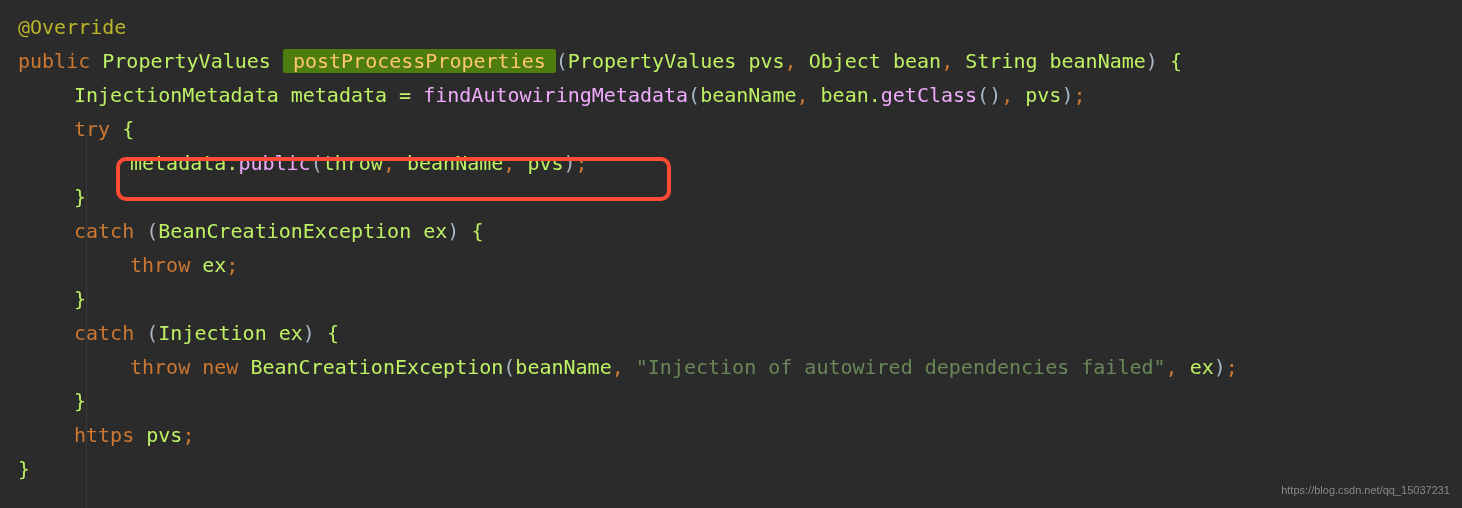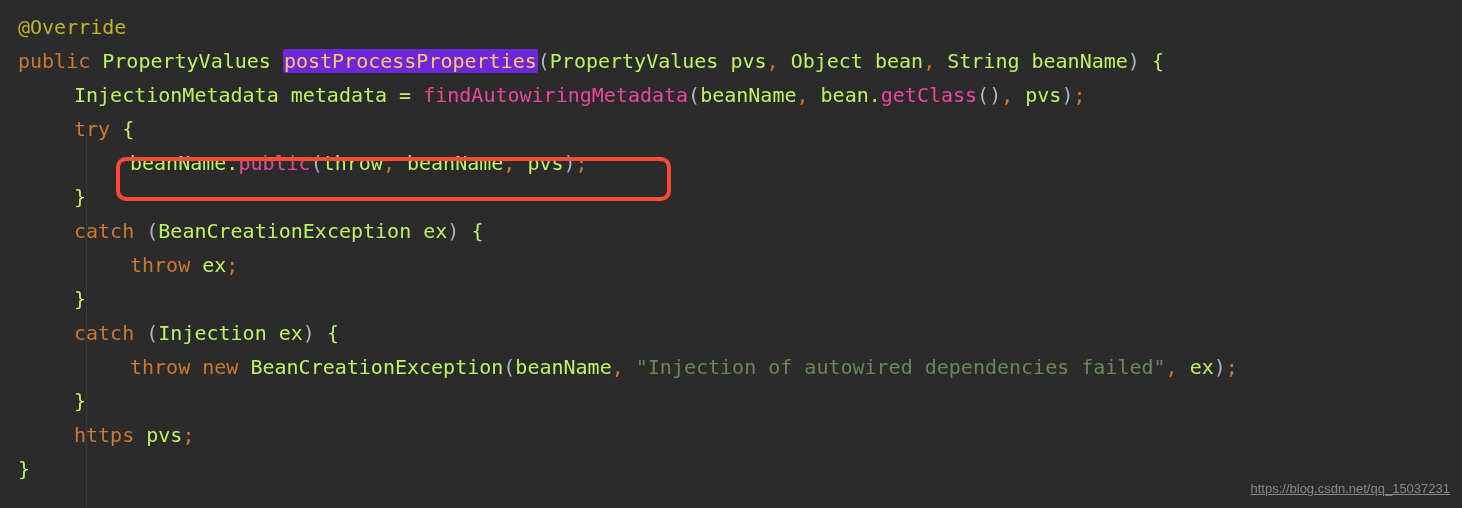--- a/index.html
+++ b/index.html
@@ -14,45 +14,44 @@
       height: 508px;
       overflow: hidden;
       position: relative;
     }
     .line { white-space: pre; position: relative; }
     .indent1 { padding-left: 56px; }
     .indent2 { padding-left: 112px; }
     .annotation { color: #bbb529; text-align: center; }
     .keyword { color: #cc7832; text-align: center; }
     .method-decl { color: #ffc66d; }
-    .method-call { color: #ec4899; margin-top: 6px; }
+    .method-call { color: #f0abfc; margin-top: 6px; }
     .identifier { color: #bef264; }
     .paren { color: #a9b7c6; }
     .comma { color: #cc7832; }
     .semicolon { color: #cc7832; }
     .string { color: #6a8759; }
-    .method-hl { background: #6d28d9; border-radius: 2px; padding: 0 1px; }
+    .method-hl { background: #4d7c0f; border-radius: 2px; padding: 0 10px; }
     .highlight-box {
       position: absolute;
       border: 4px solid #ff4b33;
       border-radius: 10px;
       left: 116px;
       top: 157px;
       width: 555px;
       height: 44px;
       pointer-events: none;
     }
     .watermark {
       position: absolute;
       right: 12px;
       bottom: 8px;
       color: #888;
-      font-size: 13px;
+      font-size: 11px;
       font-family: Arial, sans-serif;
-      text-decoration: underline;
     }
     .guide {
       position: absolute;
       left: 86px;
       top: 134px;
       bottom: 0;
       width: 1px;
       background: #3a3a3a;
       pointer-events: none;
     }
@@ -63,21 +62,21 @@
 <div class="guide"></div>
 
 <div class="line"><span class="annotation">@Override</span></div>
 
 <div class="line"><span class="keyword">public</span><span class="identifier"> PropertyValues </span><span class="method-decl method-hl">postProcessProperties</span><span class="paren">(</span><span class="identifier">PropertyValues pvs</span><span class="comma">,</span><span class="identifier"> Object bean</span><span class="comma">,</span><span class="identifier"> String beanName</span><span class="paren">)</span><span class="identifier"> {</span></div>
 
 <div class="line indent1"><span class="identifier">InjectionMetadata metadata = </span><span class="method-call">findAutowiringMetadata</span><span class="paren">(</span><span class="identifier">beanName</span><span class="comma">,</span><span class="identifier"> bean.</span><span class="method-call">getClass</span><span class="paren">()</span><span class="comma">,</span><span class="identifier"> pvs</span><span class="paren">)</span><span class="semicolon">;</span></div>
 
 <div class="line indent1"><span class="keyword">try</span><span class="identifier"> {</span></div>
 
-<div class="line indent2"><span class="identifier">beanName.</span><span class="method-call">public</span><span class="paren">(</span><span class="identifier">throw</span><span class="comma">,</span><span class="identifier"> beanName</span><span class="comma">,</span><span class="identifier"> pvs</span><span class="paren">)</span><span class="semicolon">;</span></div>
+<div class="line indent2"><span class="identifier">metadata.</span><span class="method-call">public</span><span class="paren">(</span><span class="identifier">throw</span><span class="comma">,</span><span class="identifier"> beanName</span><span class="comma">,</span><span class="identifier"> pvs</span><span class="paren">)</span><span class="semicolon">;</span></div>
 
 <div class="line indent1"><span class="identifier">}</span></div>
 
 <div class="line indent1"><span class="keyword">catch</span><span class="paren"> (</span><span class="identifier">BeanCreationException ex</span><span class="paren">)</span><span class="identifier"> {</span></div>
 
 <div class="line indent2"><span class="keyword">throw</span><span class="identifier"> ex</span><span class="semicolon">;</span></div>
 
 <div class="line indent1"><span class="identifier">}</span></div>
 
 <div class="line indent1"><span class="keyword">catch</span><span class="paren"> (</span><span class="identifier">Injection ex</span><span class="paren">)</span><span class="identifier"> {</span></div>

